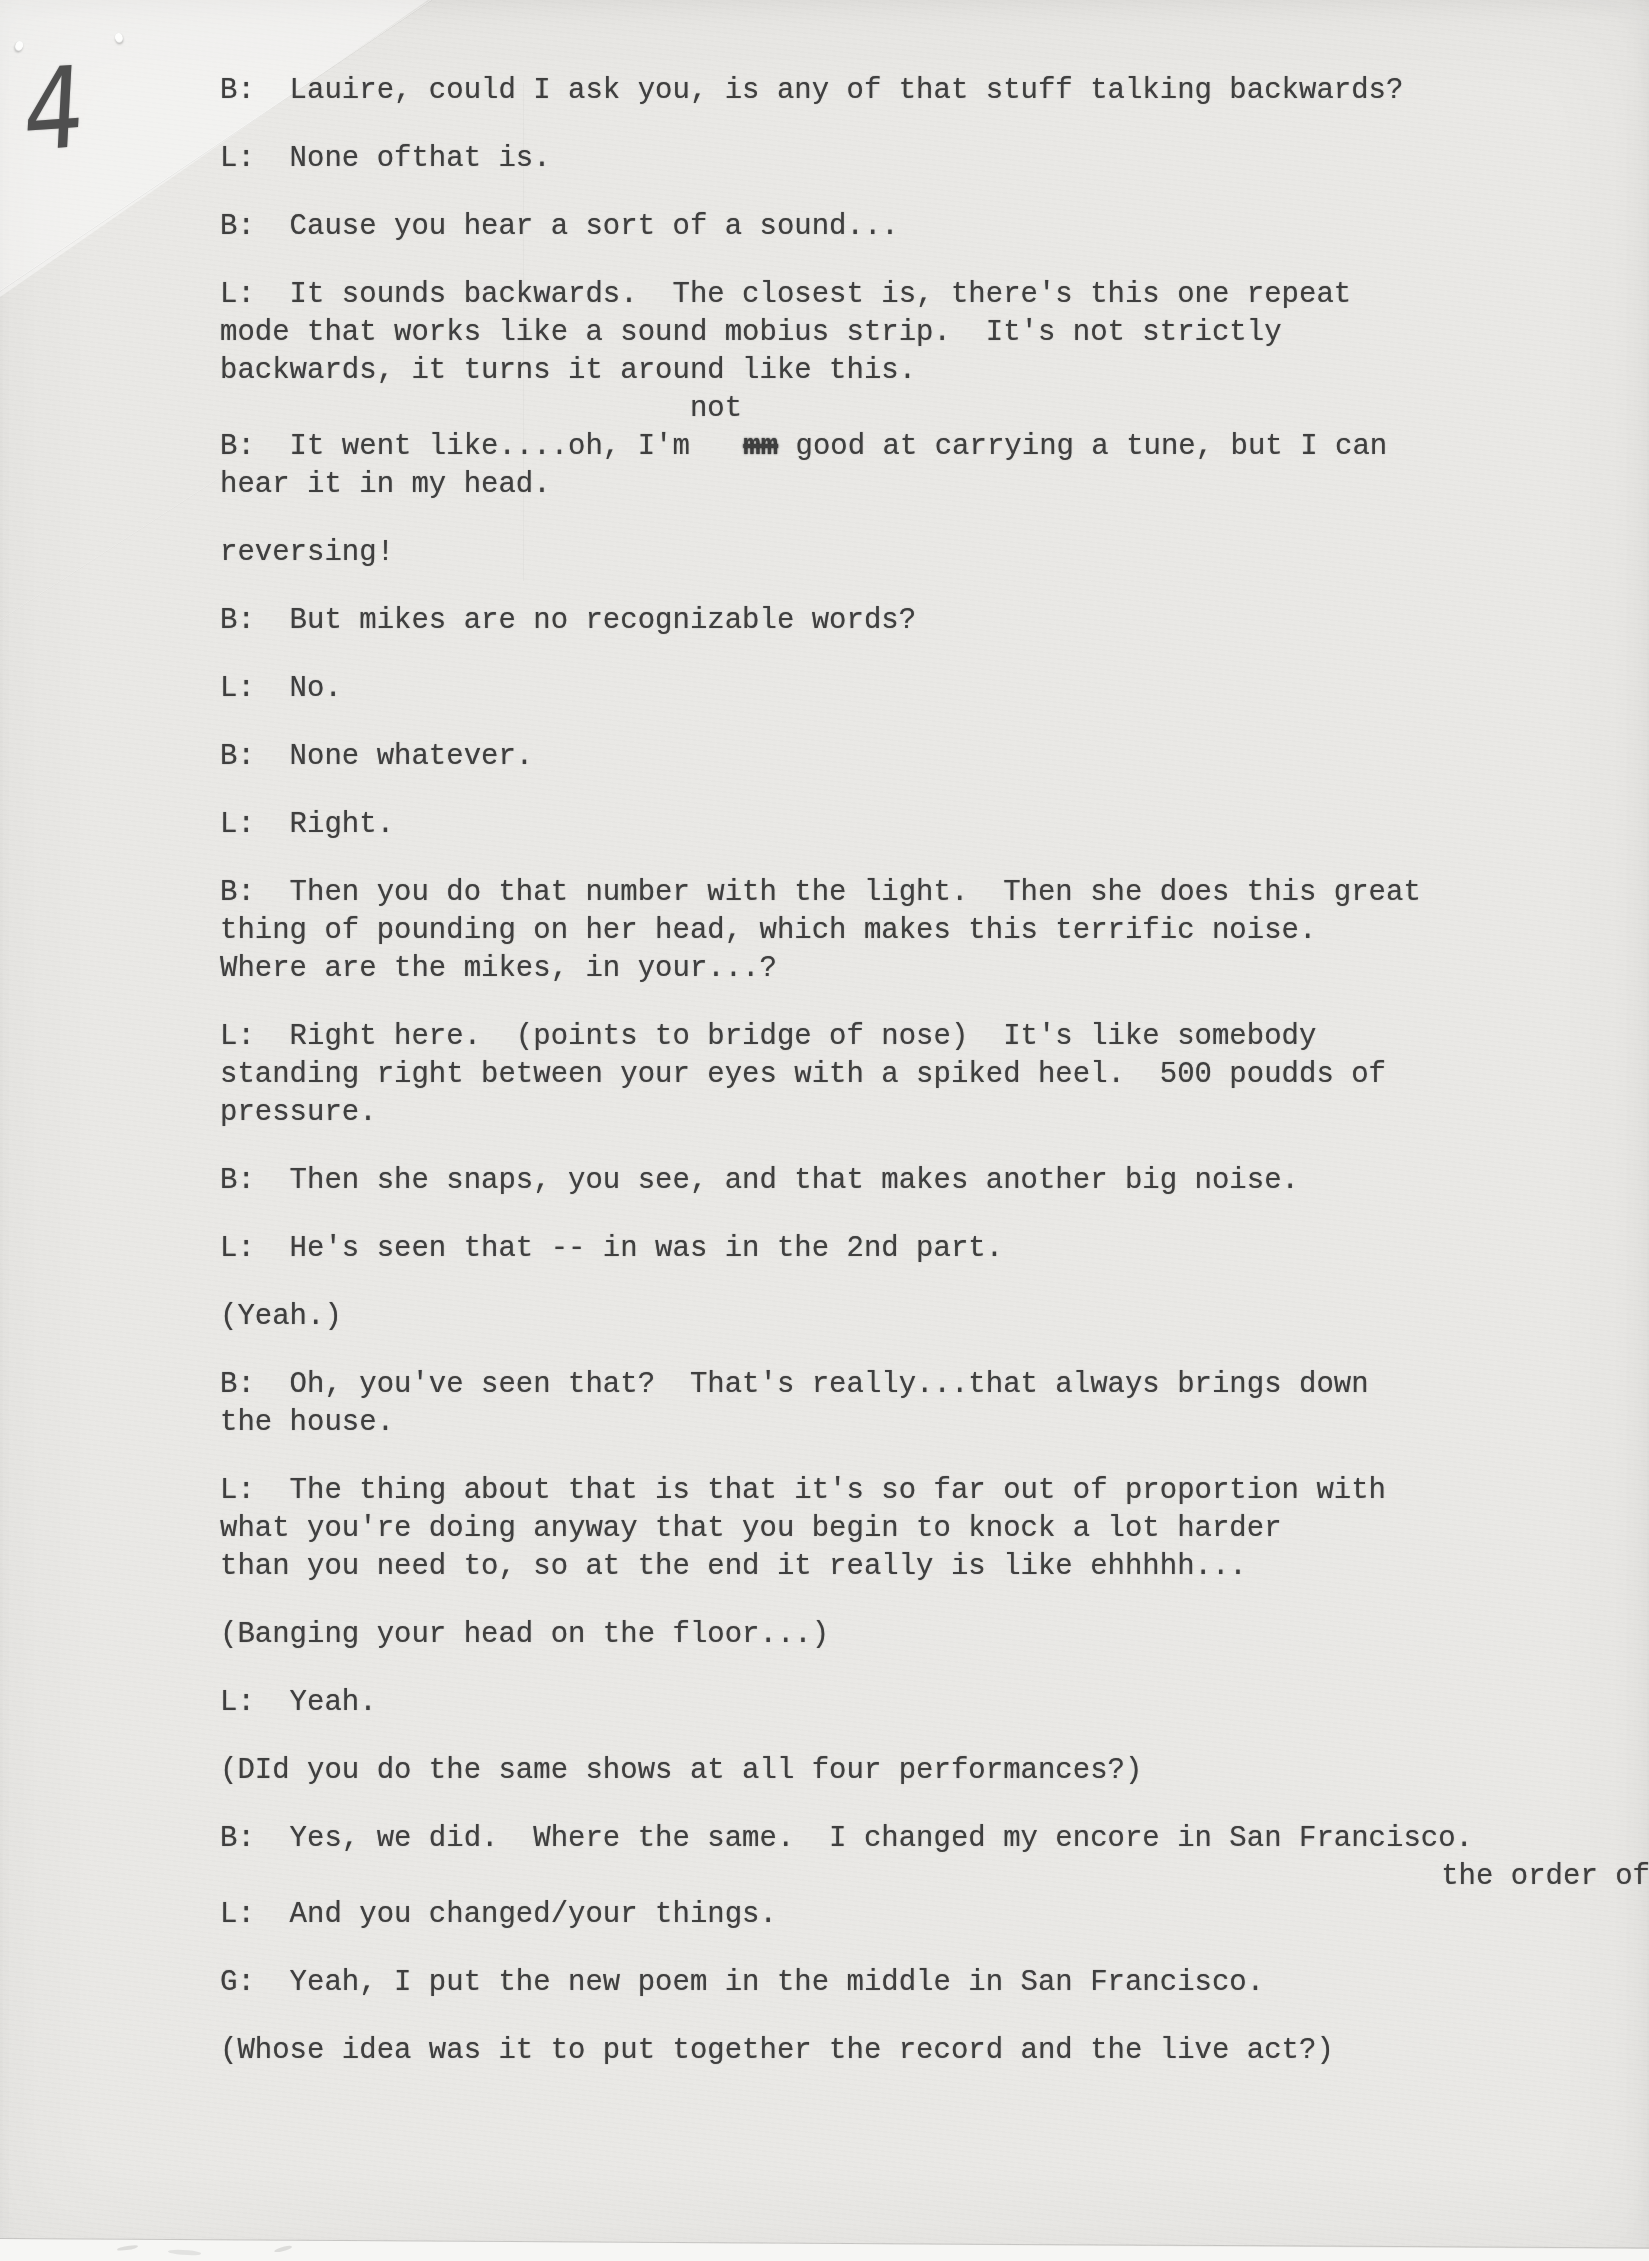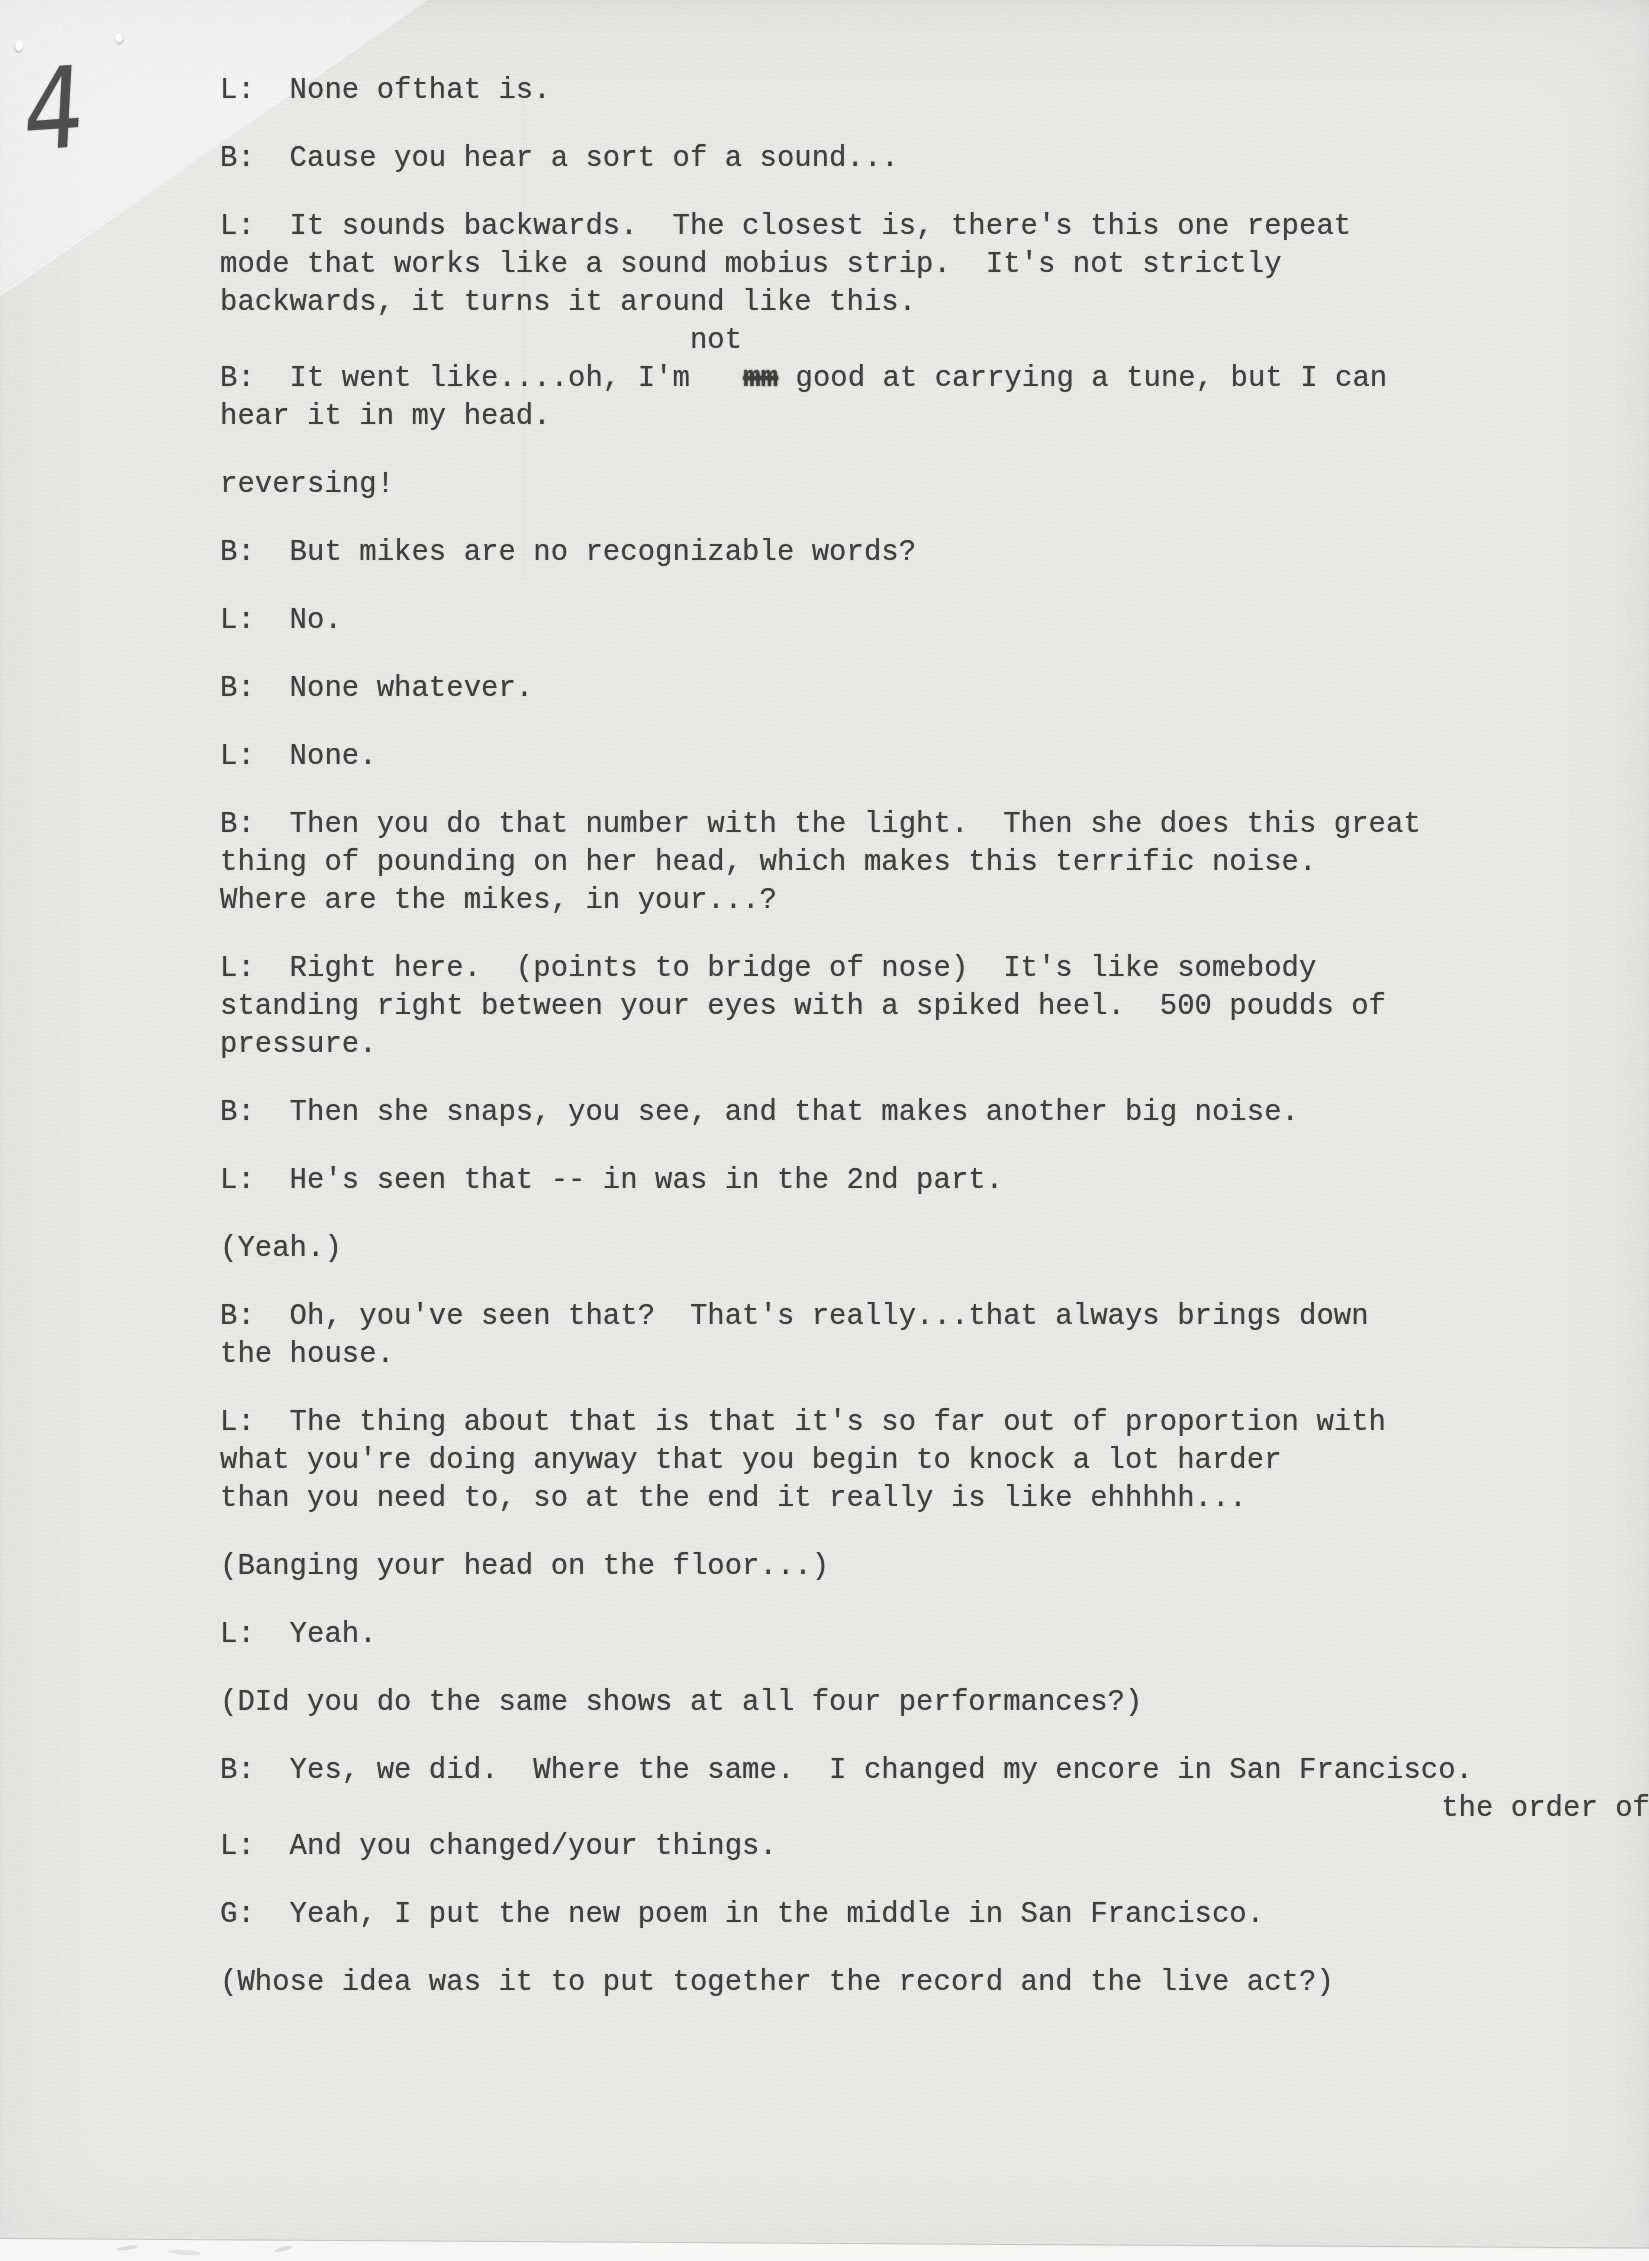--- a/index.html
+++ b/index.html
@@ -124,20 +124,23 @@
   <div class="crease c1"></div>
   <div class="crease c2"></div>
   <div class="staple-hole h1"></div>
   <div class="staple-hole h2"></div>
   <div class="fiber-line"></div>
 
   <div class="page-number">4</div>
 
   <div class="transcript" id="transcript">
       <div class="para">
+        <div class="line"><span>B:  Lauire, could I ask you, is any of that stuff talking backwards?</span></div>
+      </div>
+      <div class="para">
         <div class="line"><span>L:  None ofthat is.</span></div>
       </div>
       <div class="para">
         <div class="line"><span>B:  Cause you hear a sort of a sound...</span></div>
       </div>
       <div class="para">
         <div class="line"><span>L:  It sounds backwards.  The closest is, there's this one repeat</span></div>
         <div class="line"><span>mode that works like a sound mobius strip.  It's not strictly</span></div>
         <div class="line"><span>backwards, it turns it around like this.</span></div>
         <div class="line" style="margin-left: 27ch;"><span>not</span></div>
@@ -150,21 +153,21 @@
       <div class="para">
         <div class="line"><span>B:  But mikes are no recognizable words?</span></div>
       </div>
       <div class="para">
         <div class="line"><span>L:  No.</span></div>
       </div>
       <div class="para">
         <div class="line"><span>B:  None whatever.</span></div>
       </div>
       <div class="para">
-        <div class="line"><span>L:  None.</span></div>
+        <div class="line"><span>L:  Right.</span></div>
       </div>
       <div class="para">
         <div class="line"><span>B:  Then you do that number with the light.  Then she does this great</span></div>
         <div class="line"><span>thing of pounding on her head, which makes this terrific noise.</span></div>
         <div class="line"><span>Where are the mikes, in your...?</span></div>
       </div>
       <div class="para">
         <div class="line"><span>L:  Right here.  (points to bridge of nose)  It's like somebody</span></div>
         <div class="line"><span>standing right between your eyes with a spiked heel.  500 poudds of</span></div>
         <div class="line"><span>pressure.</span></div>

